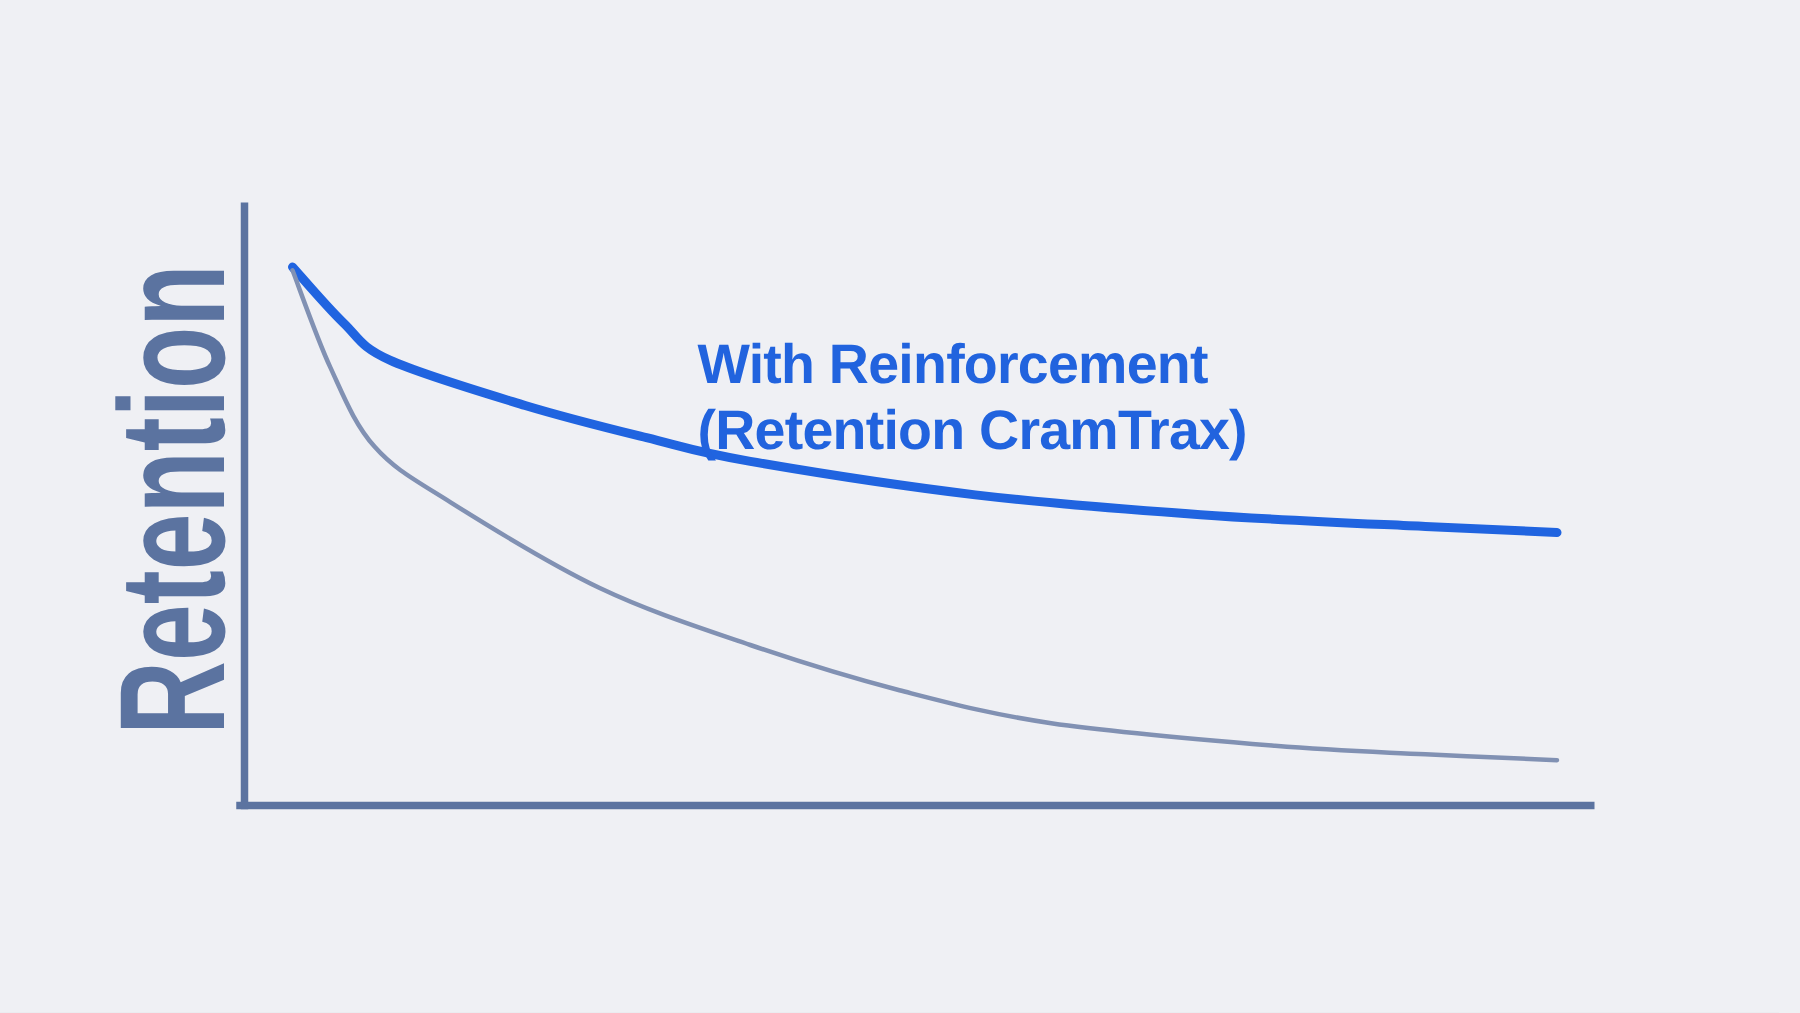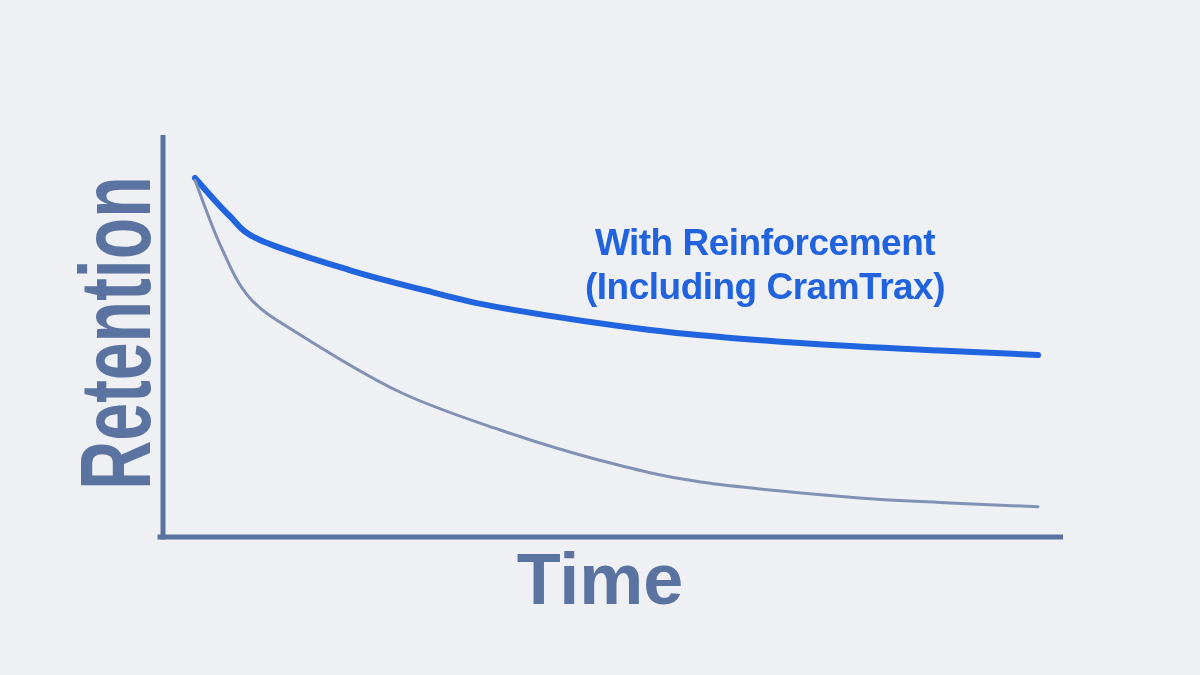--- a/index.html
+++ b/index.html
@@ -28,21 +28,20 @@
     position:absolute;
     left:0;right:0;top:538px;
     text-align:center;
     font-size:72px;font-weight:bold;
     color:#5B73A0;
     white-space:nowrap;
   }
   .series-label{
     position:absolute;
     width:600px;
-    text-align:center;
     font-size:37px;font-weight:bold;
     line-height:44px;
     letter-spacing:-0.5px;
     white-space:nowrap;
   }
   .series-label.blue{
     left:465px;top:221px;
     color:#2163DE;
   }
   .series-label.slate{
@@ -58,21 +57,20 @@
 
   <svg class="plot" id="plot" width="1200" height="675" viewBox="0 0 1200 675">
       <line x1="163" y1="135" x2="163" y2="539.5" stroke="#5B73A0" stroke-width="5"></line>
       <line x1="157.5" y1="537" x2="1063" y2="537" stroke="#5B73A0" stroke-width="5"></line>
       <path d="M195.0,178.0 C200.6,184.2 217.9,204.6 228.7,215.0 C239.5,225.3 239.7,230.9 259.9,240.1 C280.1,249.3 321.6,261.6 350.1,270.3 C378.6,278.9 406.0,285.6 431.0,291.8 C456.0,298.0 463.6,301.3 500.2,307.6 C536.7,313.9 600.2,323.9 650.2,329.9 C700.2,335.8 750.3,339.6 800.3,343.1 C850.3,346.7 910.7,349.1 950.3,351.0 C989.9,353.0 1023.4,354.3 1038.0,355.0" fill="none" stroke="#2064E0" stroke-width="6" stroke-linecap="round"></path>
       <path d="M195.0,180.2 C199.2,191.0 211.2,225.5 220.3,245.1 C229.4,264.8 236.4,282.9 249.8,297.9 C263.1,312.9 275.4,319.2 300.4,334.9 C325.4,350.6 366.6,376.1 399.8,392.0 C433.1,407.8 466.9,418.6 500.2,430.0 C533.5,441.4 566.2,451.5 599.6,460.2 C633.1,468.8 659.1,475.9 700.8,482.1 C742.5,488.2 808.4,493.7 850.0,497.2 C891.6,500.6 919.0,501.3 950.3,502.9 C981.7,504.5 1023.4,506.2 1038.0,506.8" fill="none" stroke="#8191B3" stroke-width="3" stroke-linecap="round"></path>
     </svg>
 
   <div class="y-label">Retention</div>
 
-  <div class="x-label">Time</div>
 
   <div class="series-label blue">
     <div>With Reinforcement</div>
-    <div>(Including CramTrax)</div>
+    <div>(Retention CramTrax)</div>
   </div>
 
 
 </div>
 
 </body></html>

